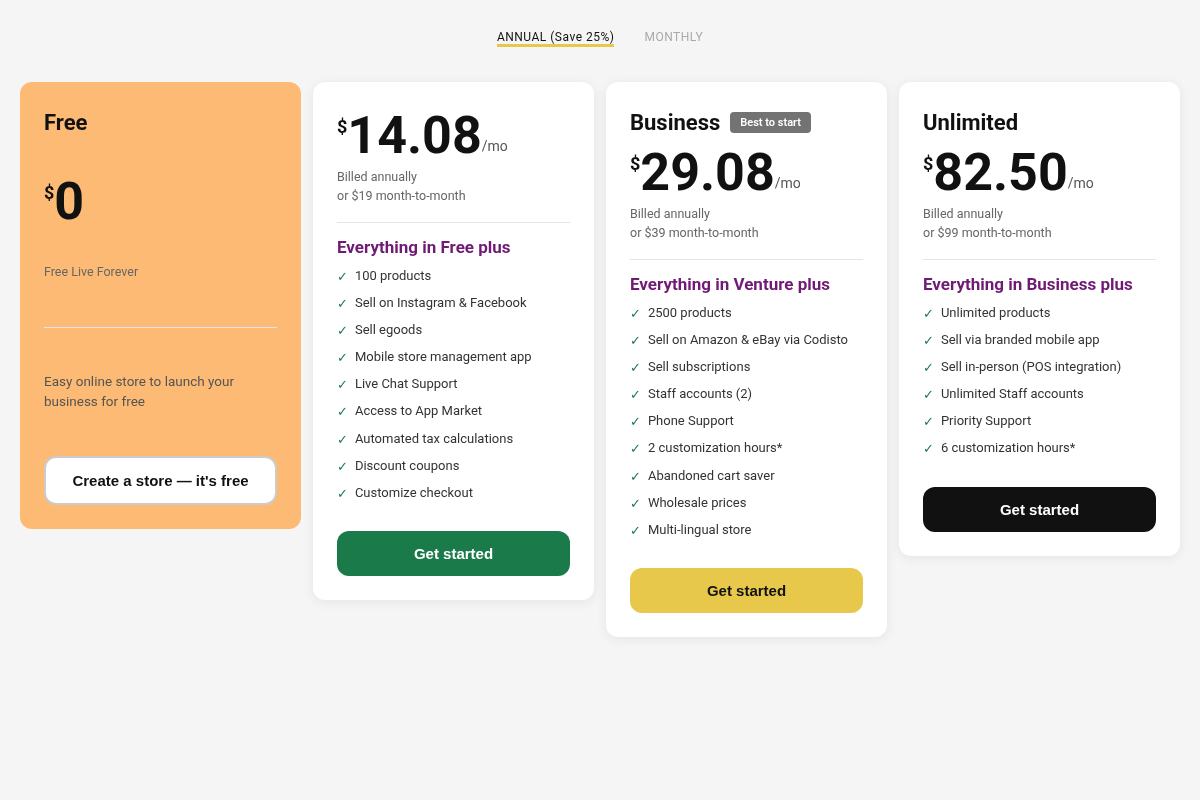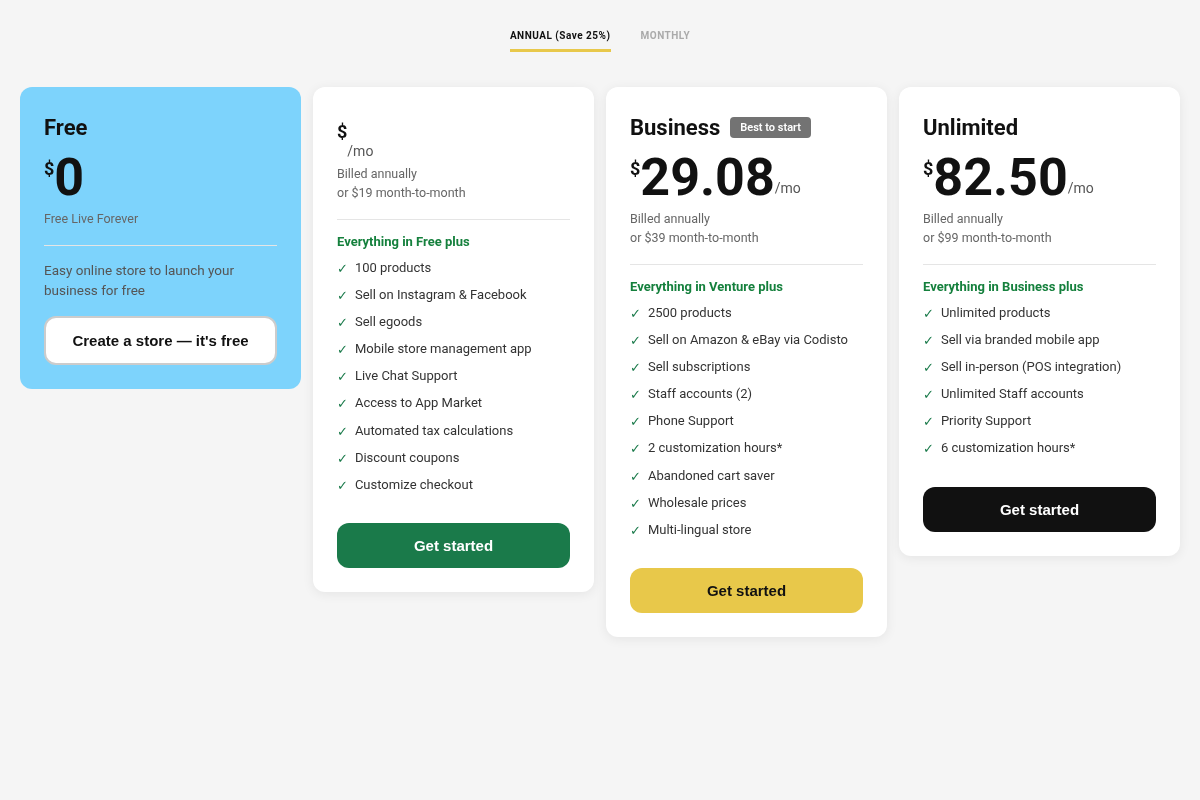--- a/index.html
+++ b/index.html
@@ -14,25 +14,24 @@
     }
 
     
     .billing-toggle {
       display: flex;
       align-items: center;
       gap: 30px;
       margin-bottom: 35px;
     }
     .billing-option {
-      font-size: 10px;
-      font-weight: 700;
+      font-size: 12px;
+      font-weight: 400;
       color: #aaa;
       cursor: pointer;
-      padding-bottom: 8px;
       border-bottom: 3px solid transparent;
       letter-spacing: 0.5px;
     }
     .billing-option.active {
       color: #111;
       border-bottom: 3px solid #e8c84a;
     }
 
     
     .plans-container {
@@ -47,22 +46,23 @@
     .plan-card {
       background: #fff;
       border-radius: 12px;
       padding: 28px 24px 24px;
       flex: 1;
       box-shadow: 0 2px 12px rgba(0,0,0,0.07);
       display: flex;
       flex-direction: column;
     }
     .plan-card.free-card {
-      background: #7dd3fc;
+      background: #fdba74;
       box-shadow: none;
+      gap: 29px;
     }
 
     .plan-header {
       display: flex;
       align-items: center;
       gap: 10px;
       margin-bottom: 12px;
     }
     .plan-name {
       font-size: 22px;
@@ -109,23 +109,23 @@
       line-height: 1.5;
     }
 
     .divider {
       border: none;
       border-top: 1px solid #e5e5e5;
       margin-bottom: 14px;
     }
 
     .section-title {
-      font-size: 13px;
+      font-size: 17px;
       font-weight: 700;
-      color: #15803d;
+      color: #701a75;
       margin-bottom: 10px;
     }
 
     .feature-list {
       list-style: none;
       margin-bottom: 20px;
       flex: 1;
     }
     .feature-list li {
       display: flex;
@@ -199,20 +199,21 @@
     </div>
     <div class="billing-info">Free Live Forever</div>
     <hr class="divider">
     <div class="free-description">Easy online store to launch your business for free</div>
     <button class="cta-button cta-free">Create a store — it's free</button>
   </div>
 
   <div class="plan-card">
     <div class="price-row">
       <span class="price-dollar">$</span>
+      <span class="price-amount">14.08</span>
       <span class="price-per">/mo</span>
     </div>
     <div class="billing-info">
       <span>Billed annually</span><br>
       <span>or $19 month-to-month</span>
     </div>
     <hr class="divider">
     <div class="section-title">Everything in Free plus</div>
     <ul class="feature-list">
       <li>

